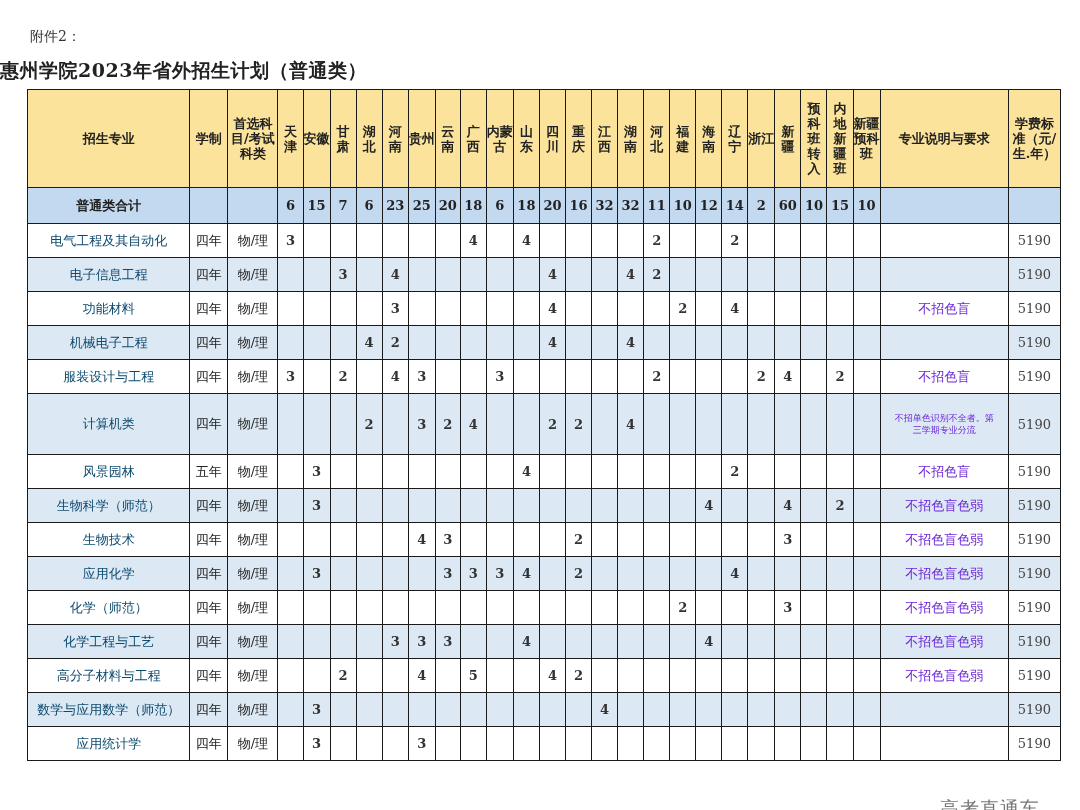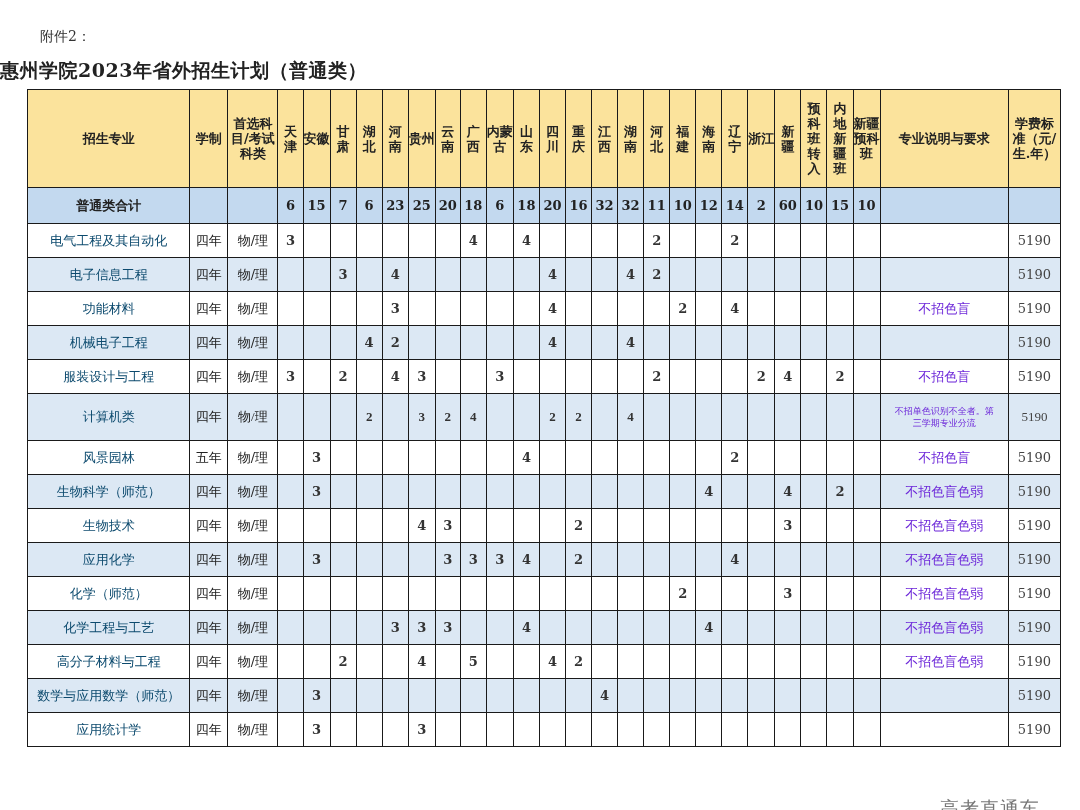--- a/index.html
+++ b/index.html
@@ -1,32 +1,32 @@
 <!DOCTYPE html>
 <html><head>
 <meta charset="utf-8">
 <style>
   html, body { margin:0; padding:0; background:#ffffff; }
   body { width:1080px; height:810px; position:relative; overflow:hidden;
          font-family: "DejaVu Serif", "Liberation Serif", serif; color:#222; }
-  .attach { position:absolute; left:40px; top:28px; font-size:14px; color:#333; }
+  .attach { position:absolute; left:30px; top:28px; font-size:14px; color:#333; }
   .title { position:absolute; left:0; width:1080px; top:58px; text-align:left;
            font-size:19px; font-weight:bold; color:#222; letter-spacing:0.5px; }
   table.plan { position:absolute; left:27px; top:89px; border-collapse:collapse;
                table-layout:fixed; width:1034px; }
   table.plan td, table.plan th { border:1.5px solid #1a1a1a; text-align:center;
                vertical-align:middle; padding:0; font-size:13px; overflow:hidden; }
   table.plan th { background:#fbe39c; font-weight:bold; font-size:13px; line-height:15px;
                   color:#222; }
   table.plan th.vert { word-break:break-all; }
   tr.head-row { height:98px; }
   tr.total-row { height:36px; background:#c3d9ef; font-weight:bold; }
   tr.total-row td { font-weight:bold; font-size:13px; }
   tr.data-row { height:34px; }
-  tr.data-row.tall { height:47px;font-family:Liberation Serif, serif; }
+  tr.data-row.tall { height:61px; }
   tr.data-row.alt { background:#dce8f4; }
   tr.data-row.plain { background:#ffffff; }
   td.major { font-size:13px; color:#0c4a6e; }
   td.num { font-weight:bold; font-size:13px; color:#333; }
   td.note { font-size:13px; color:#6d28d9; }
   td.note.small { font-size:9px; line-height:12px; padding:0 12px; }
   td.fee { font-size:12px; color:#444;margin-left:33px; }
   .watermark { position:absolute; left:940px; top:796px; font-size:19px; color:#777;
                font-family: "DejaVu Sans", "Liberation Sans", sans-serif; letter-spacing:1px; }
 </style>

